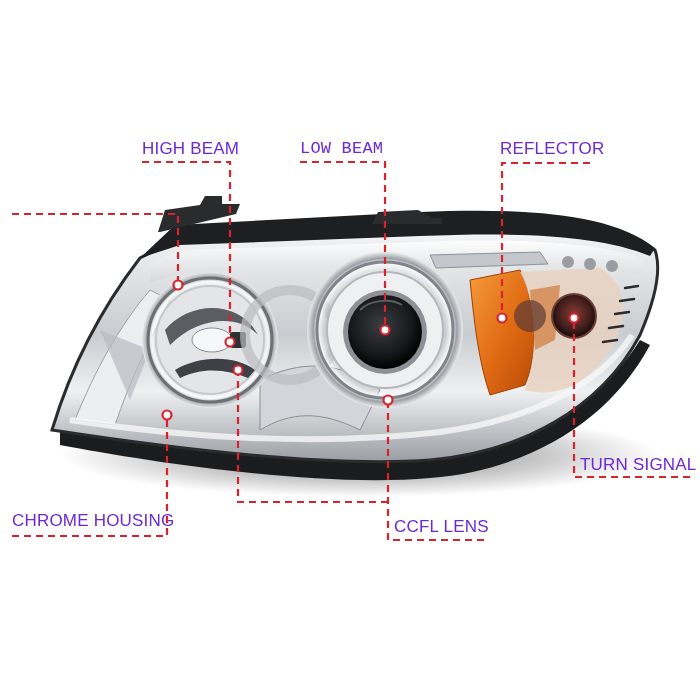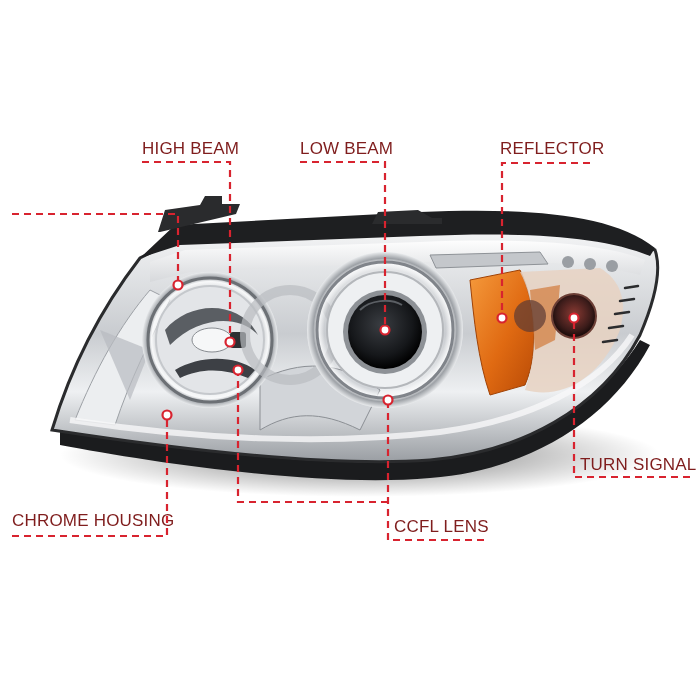--- a/index.html
+++ b/index.html
@@ -1,19 +1,19 @@
 <!DOCTYPE html>
 <html><head>
 <meta charset="utf-8">
 <style>
   html,body{margin:0;padding:0;background:#ffffff;}
   body{width:700px;height:700px;position:relative;overflow:hidden;font-family:"Liberation Sans","DejaVu Sans",sans-serif;}
   #stage{position:absolute;left:0;top:0;width:700px;height:700px;}
   svg.art{position:absolute;left:0;top:0;}
-  .label{position:absolute;color:#7f1d1d;font-size:17px;letter-spacing:0.2px;white-space:nowrap;line-height:1;}
+  .label{position:absolute;color:#6d28d9;font-size:17px;letter-spacing:0.2px;white-space:nowrap;line-height:1;}
 </style>
 </head>
 <body>
 
 <div id="stage">
 
   <svg class="art" width="700" height="700" viewBox="0 0 700 700">
     <defs>
       <radialGradient id="shadow" cx="50%" cy="50%" r="50%">
         <stop offset="0%" stop-color="#000" stop-opacity="0.55"></stop>
@@ -124,18 +124,18 @@
         <polyline points="12,536 167,536 167,415" fill="none" stroke="#d8232f" stroke-width="2.2" stroke-dasharray="7 5"></polyline>
         <circle cx="167" cy="415" r="4.5" fill="#ffffff" stroke="#d8232f" stroke-width="2.2"></circle>
         <polyline points="484,540 388,540 388,400" fill="none" stroke="#d8232f" stroke-width="2.2" stroke-dasharray="7 5"></polyline>
         <circle cx="388" cy="400" r="4.5" fill="#ffffff" stroke="#d8232f" stroke-width="2.2"></circle>
         <polyline points="388,502 238,502 238,370" fill="none" stroke="#d8232f" stroke-width="2.2" stroke-dasharray="7 5"></polyline>
         <circle cx="238" cy="370" r="4.5" fill="#ffffff" stroke="#d8232f" stroke-width="2.2"></circle>
       </g>
   </svg>
 
   <div class="label" style="left:142px;top:140px;">HIGH BEAM</div>
-  <div class="label" style="left:300px;top:140px;">LOW BEAM</div>
+  <div class="label" style="left:300px;top:140px;font-family:Liberation Mono, monospace;">LOW BEAM</div>
   <div class="label" style="left:500px;top:140px;">REFLECTOR</div>
   <div class="label" style="left:12px;top:512px;">CHROME HOUSING</div>
   <div class="label" style="left:580px;top:456px;">TURN SIGNAL</div>
   <div class="label" style="left:394px;top:518px;">CCFL LENS</div>
 </div>
 
 </body></html>

